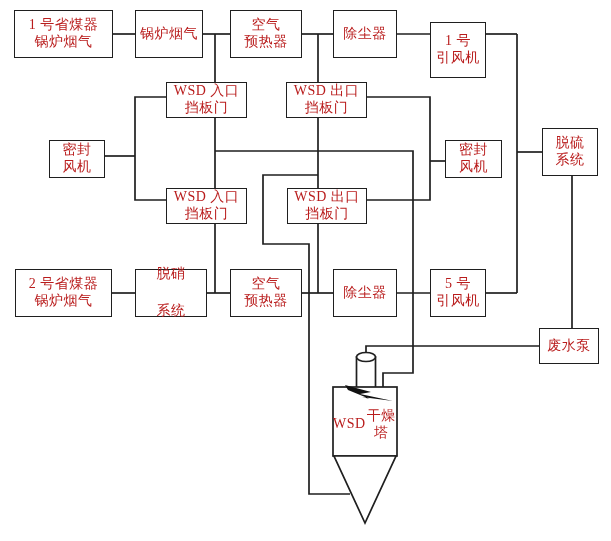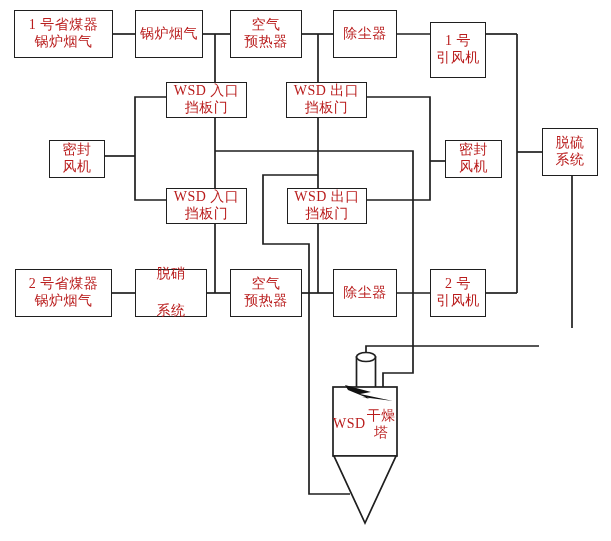--- a/index.html
+++ b/index.html
@@ -136,22 +136,25 @@
     <span>系统</span>
   </div>
   <div class="node" id="n-preheater2">
     <span>空气</span>
     <span>预热器</span>
   </div>
   <div class="node" id="n-dust2">
     <span>除尘器</span>
   </div>
   <div class="node" id="n-fan2">
-    <span>2 号</span>
+    <span>5 号</span>
     <span>引风机</span>
+  </div>
+  <div class="node" id="n-pump">
+    <span>废水泵</span>
   </div>
 
   <svg id="shapes" class="layer" viewBox="0 0 611 541" xmlns="http://www.w3.org/2000/svg">
     <rect x="356.5" y="357" width="19" height="32" fill="#ffffff" stroke="#1f1f1f" stroke-width="1.7"></rect>
     <ellipse cx="366" cy="357" rx="9.5" ry="4.5" fill="#ffffff" stroke="#1f1f1f" stroke-width="1.7"></ellipse>
     <rect x="333" y="387" width="64" height="69" fill="#ffffff" stroke="#1f1f1f" stroke-width="1.7"></rect>
     <polygon points="334,456 396,456 365,523" fill="#ffffff" stroke="#1f1f1f" stroke-width="1.7"></polygon>
     <polygon points="345,385 371,392 360,394 393,401 362,397 370,399 348,390" fill="#111111"></polygon>
   </svg>
 

